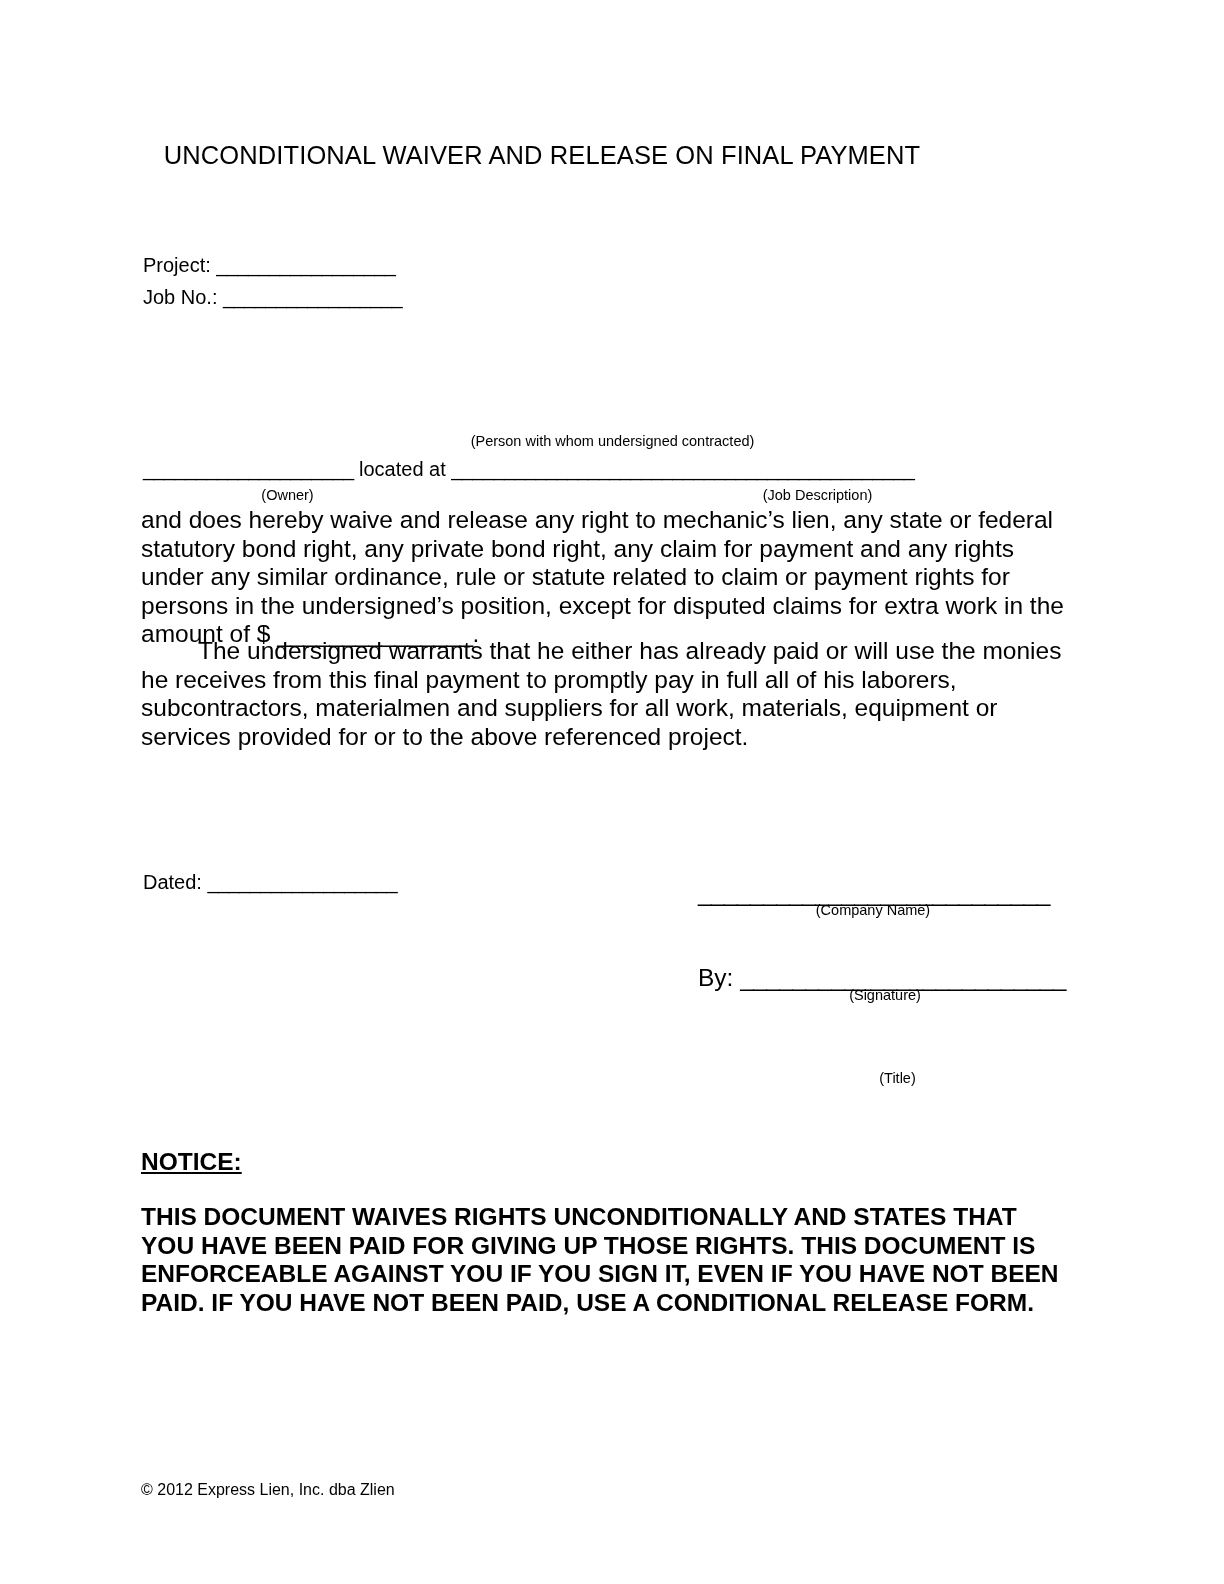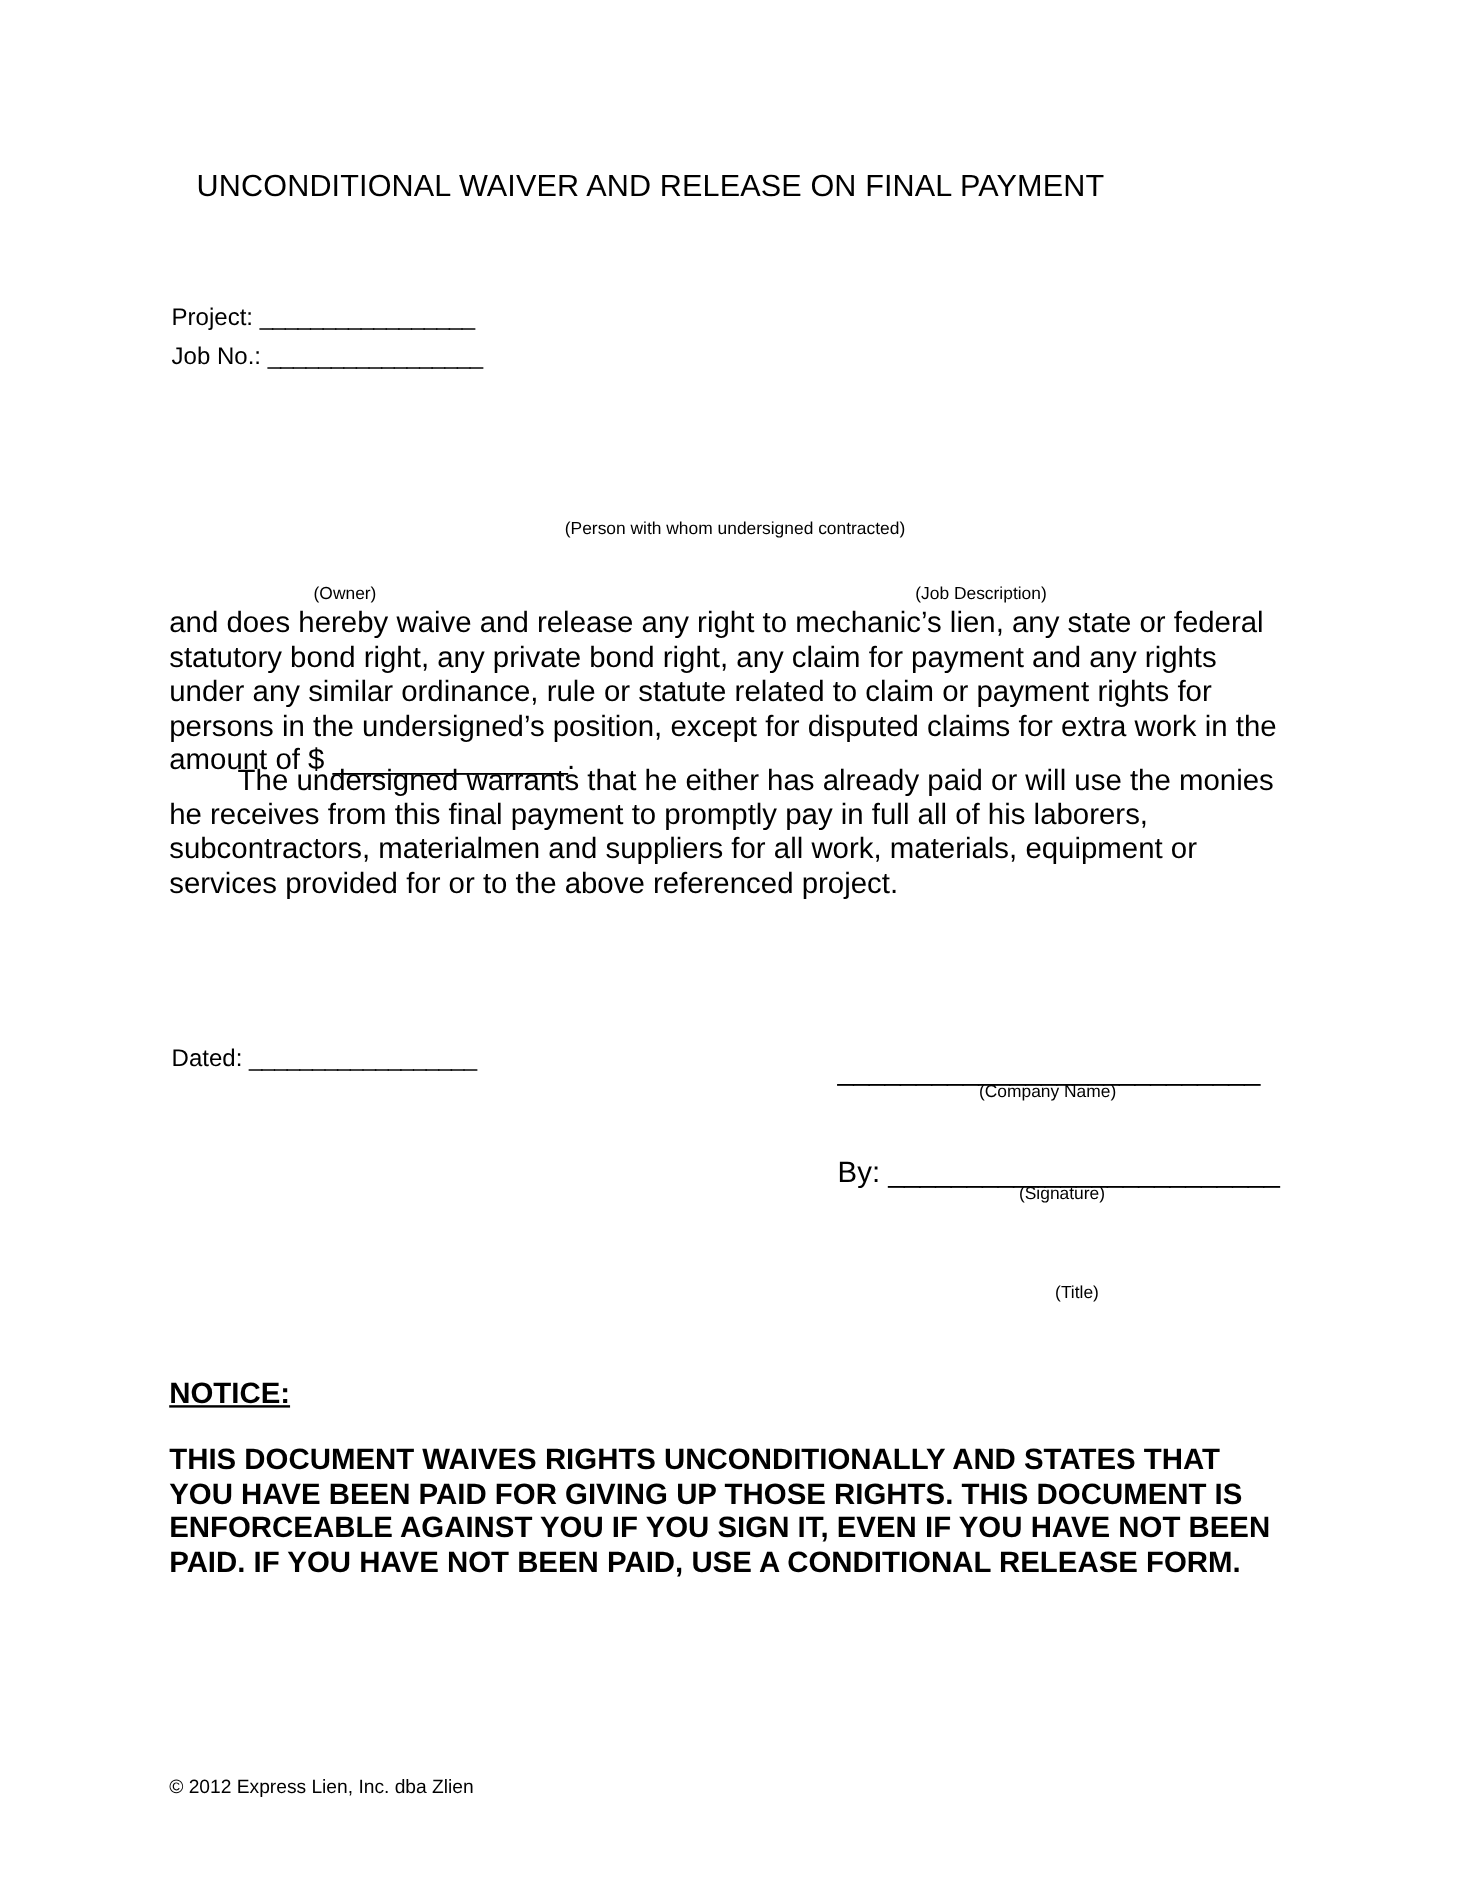--- a/index.html
+++ b/index.html
@@ -117,20 +117,23 @@
     <span>Project: </span><span class="blank">_________________</span>
   </div>
 
   <div class="field-row" style="top:283px;">
     <span>Job No.: </span><span class="blank">_________________</span>
   </div>
 
 
   <div class="caption" style="left:455px; top:433px; width:315px;">(Person with whom undersigned contracted)</div>
 
+  <div class="field-row" style="top:455px;">
+    <span class="blank">____________________</span><span> located at </span><span class="blank">____________________________________________</span>
+  </div>
 
   <div class="caption" style="left:205px; top:487px; width:165px;">(Owner)</div>
 
   <div class="caption" style="left:700px; top:487px; width:235px;">(Job Description)</div>
 
   <div class="para" style="top:506px; width:925px;">
     <span>and does hereby waive and release any right to mechanic’s lien, any state or federal statutory bond right, any private bond right, any claim for payment and any rights under any similar ordinance, rule or statute related to claim or payment rights for persons in the undersigned’s position, except for disputed claims for extra work in the amount of </span><span>$ </span><span class="blank">_______________</span><span>.</span>
   </div>
 
   <div class="para indent" style="top:637px; width:940px;">

